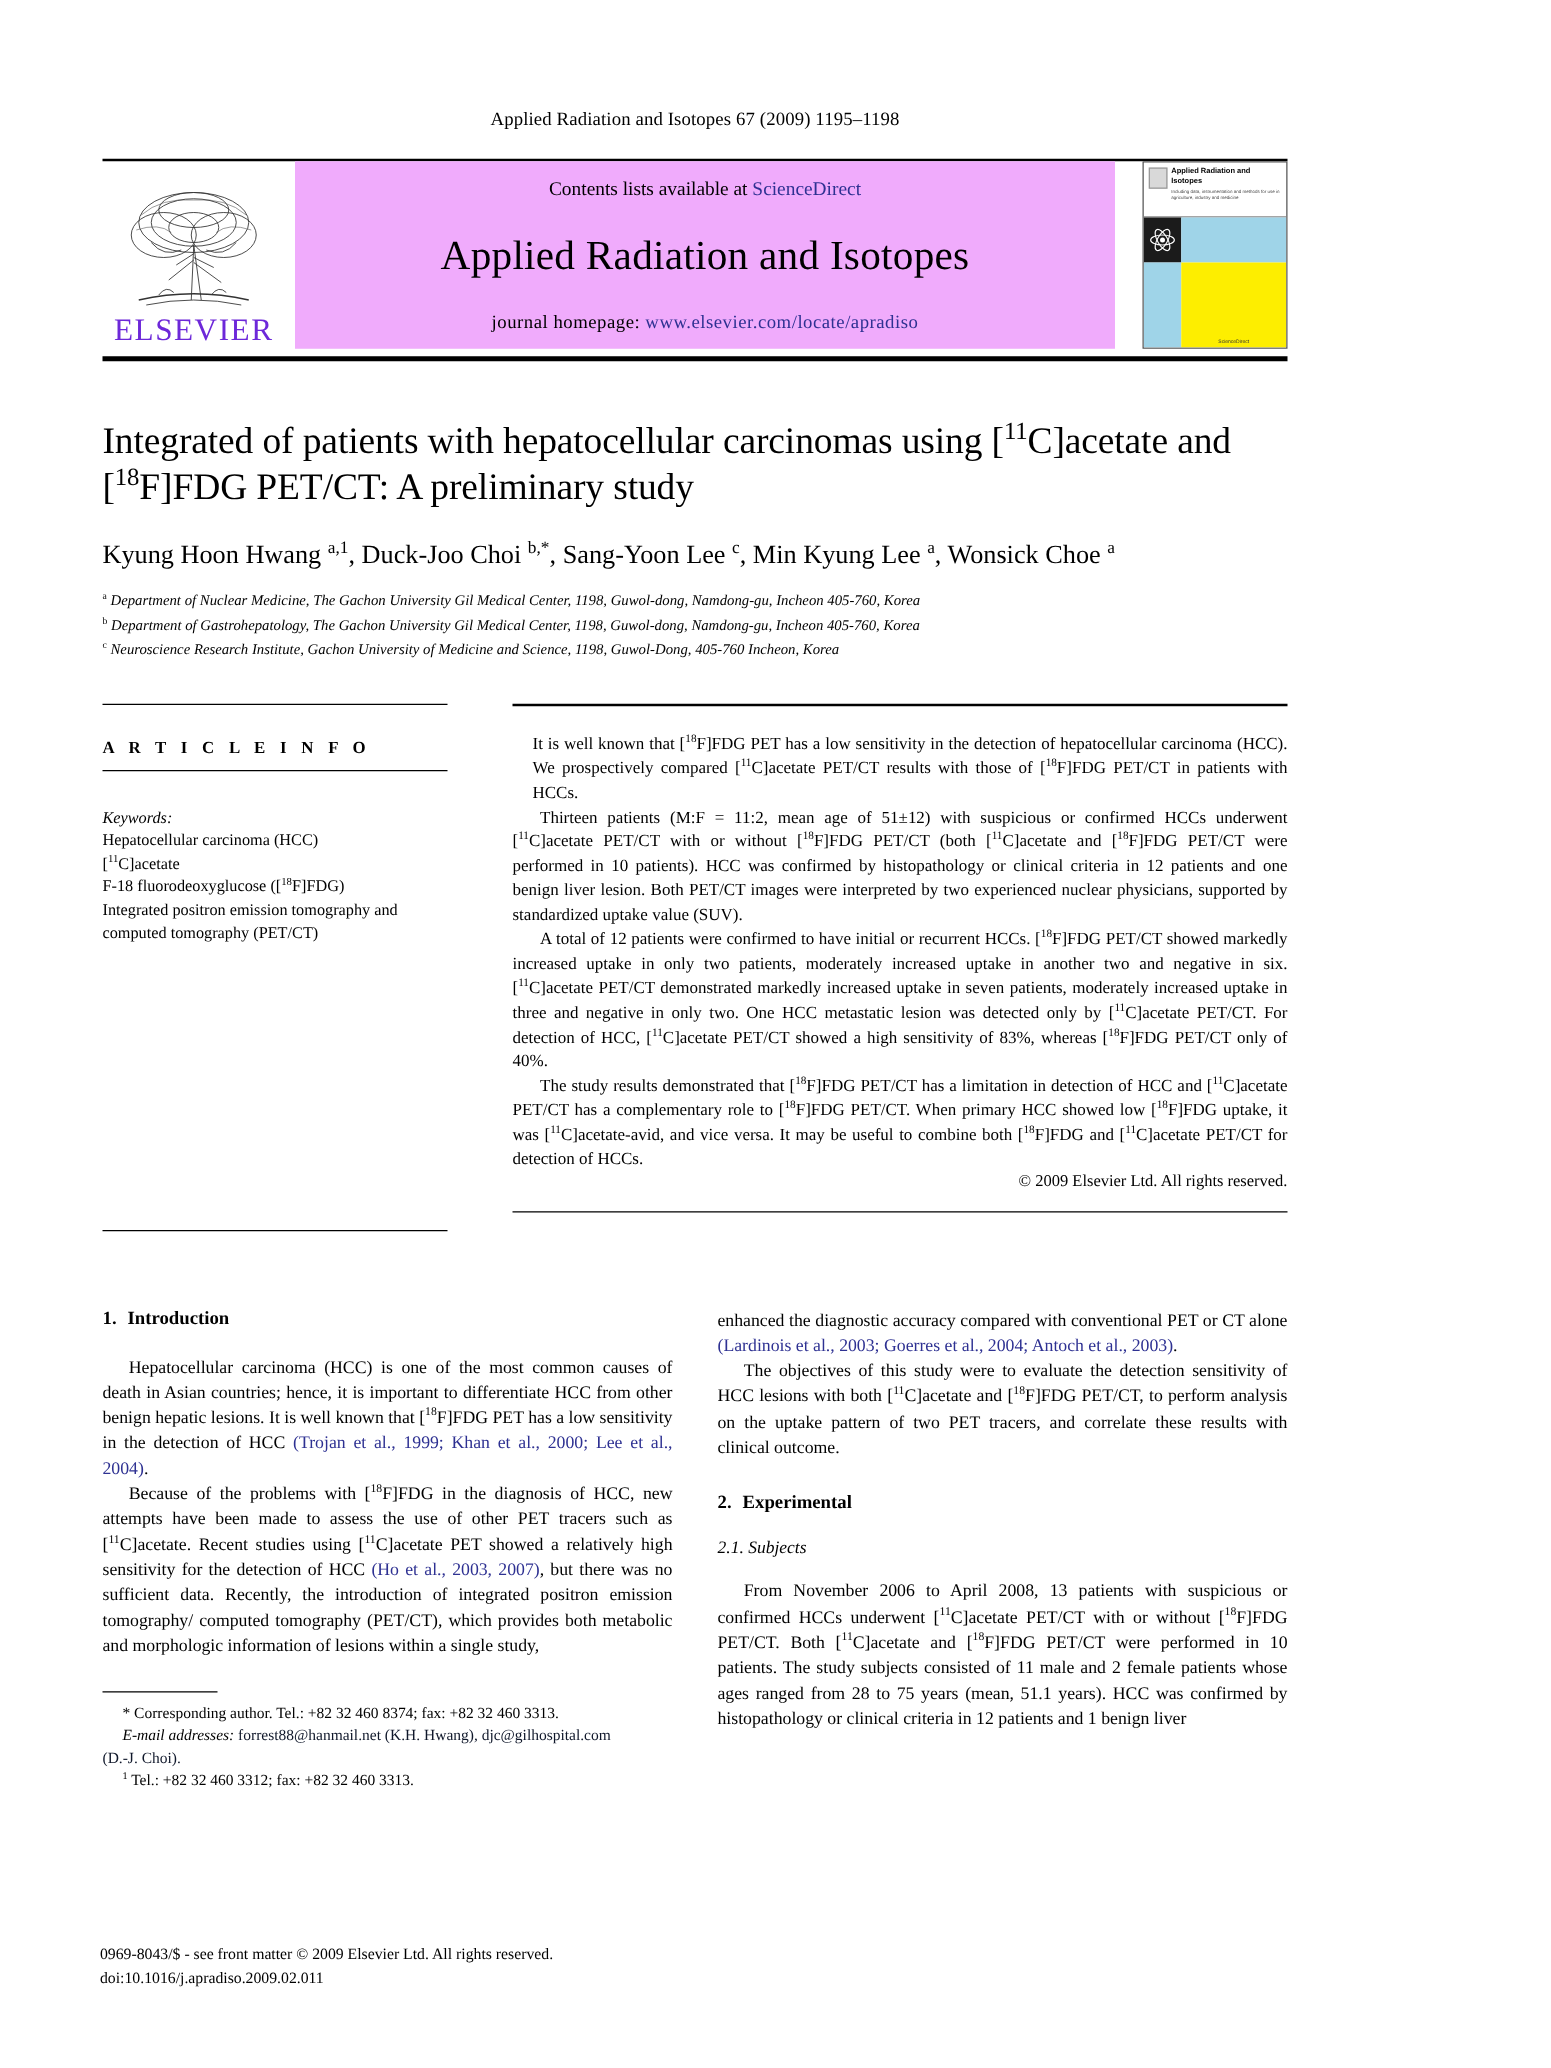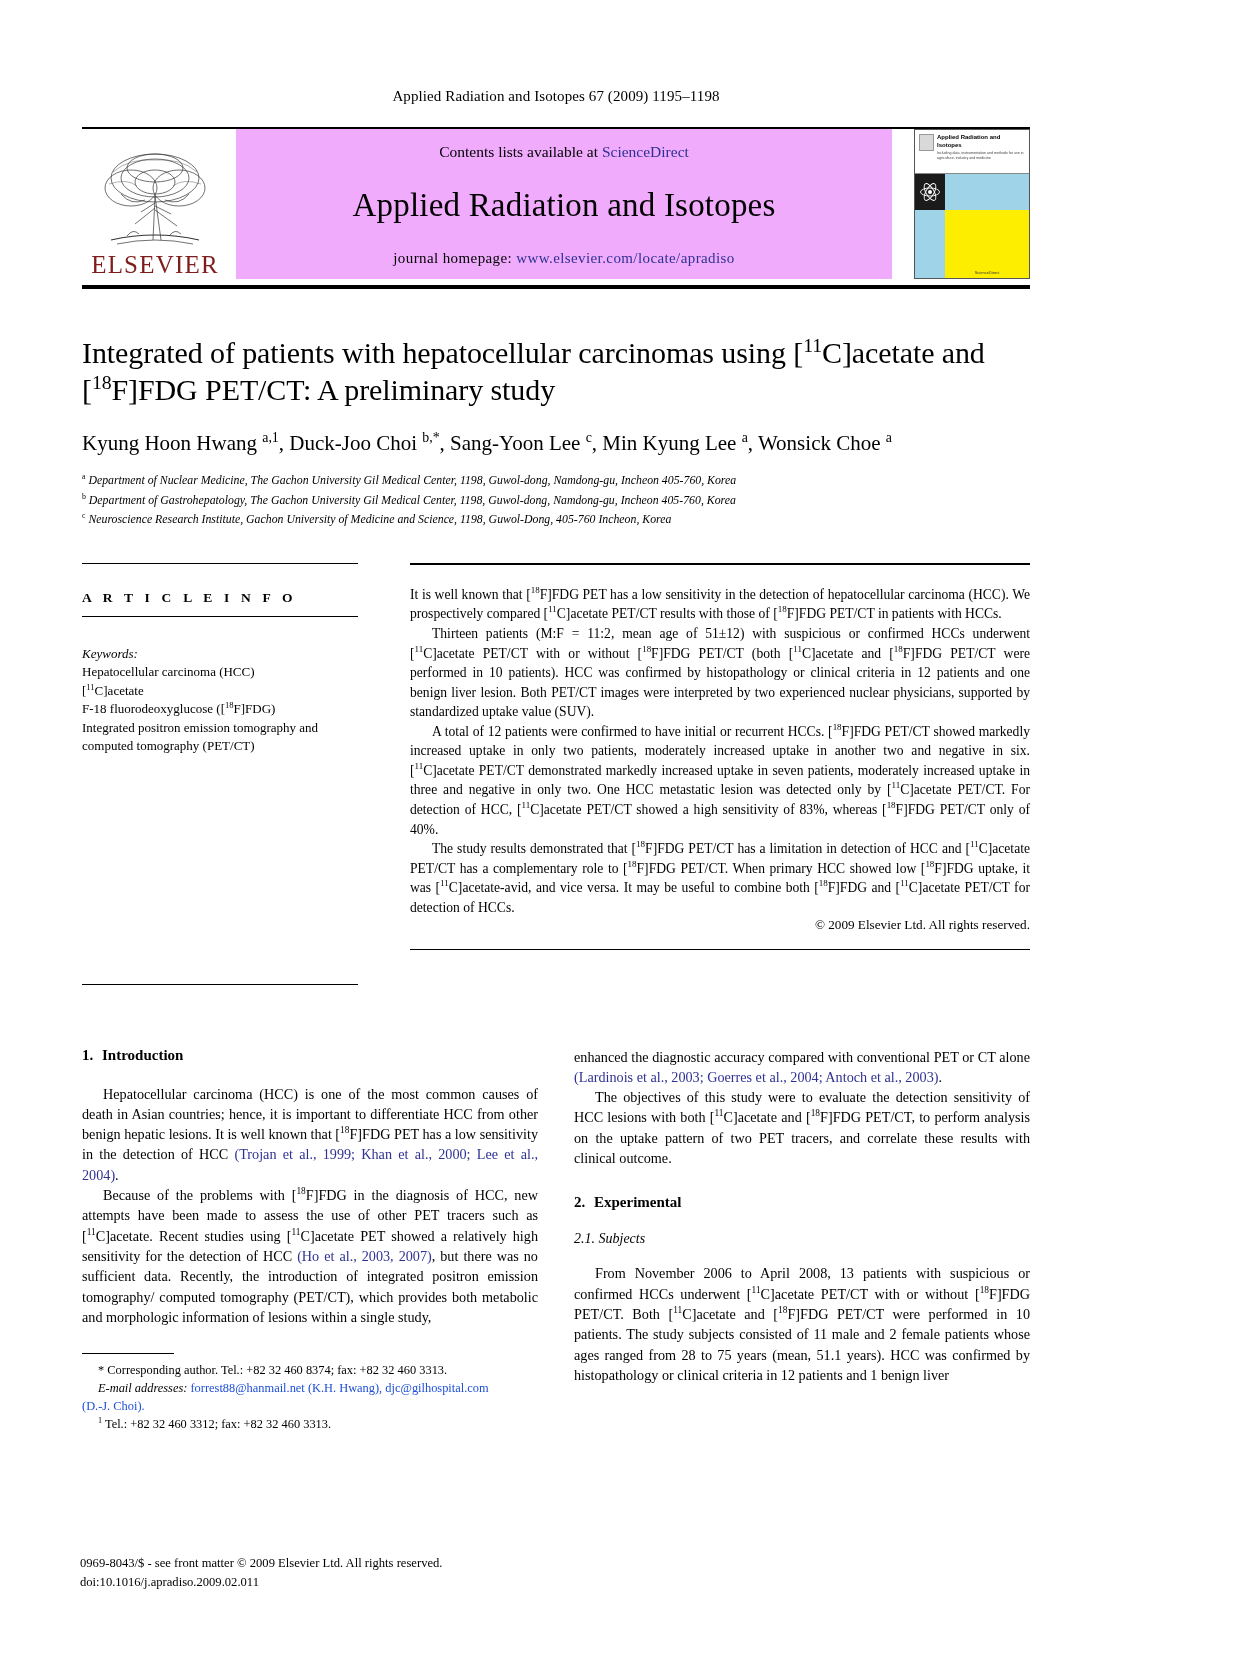--- a/index.html
+++ b/index.html
@@ -38,21 +38,21 @@
     flex:0 0 146px;
     display:flex;
     flex-direction:column;
     align-items:center;
     justify-content:flex-end;
     padding-top:6px;
   }
   .tree-svg{display:block;}
   .elsevier-word{
     font-family:"Liberation Serif", serif;
-    color:#7f1d1d;
+    color:#6d28d9;
     font-size:25px;
     letter-spacing:1.2px;
     line-height:1;
     padding-bottom:2px;
     font-weight:400;
   }
   .masthead-center{
     flex:1 1 auto;
     background:#f0abfc;
     display:flex;
@@ -157,21 +157,21 @@
     line-height:1.42;
   }
   .kw-label{font-style:italic;}
   .abstract-body{
     margin-top:20px;
     font-size:13.6px;
     line-height:1.44;
     text-align:justify;
   }
   .abstract-body p{margin:0;text-indent:22px;}
-  .abstract-body p.first{text-indent:0;}
+  .abstract-body p.first{text-indent:0;margin-left:16px;}
   .copyright{
     text-align:right;
     font-size:13.2px;
     margin-top:0;
   }
   .abs-rule-end{border-top:1px solid #000;margin-top:16px;}
   .info-rule-end{border-top:1px solid #000;margin-top:16px;}
   
   .body-cols{
     display:flex;
@@ -203,21 +203,21 @@
   .footnote-wrap{
     margin-top:26px;
   }
   .fn-rule{width:92px;border-top:1px solid #000;margin-bottom:7px;}
   .footnotes{
     font-size:12.4px;
     line-height:1.46;
     text-align:justify;
   }
   .footnotes p{margin:0;text-indent:16px;font-size:12.4px;line-height:1.46;}
-  .footnotes .email{color:#1d4ed8;}
+  .footnotes .email{color:#0f172a;}
   .footnotes .it{font-style:italic;}
   .imprint{
     position:absolute;
     left:80px;
     bottom:62px;
     font-size:12.6px;
     line-height:1.5;
     margin-top:14px;
   }
 </style>

